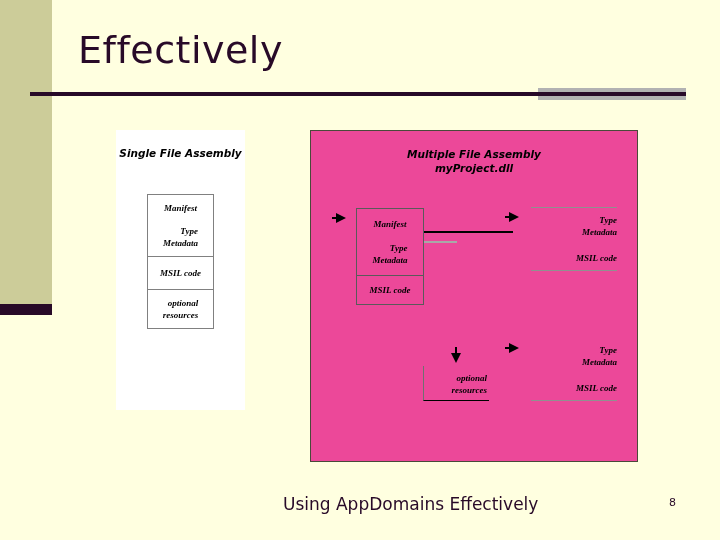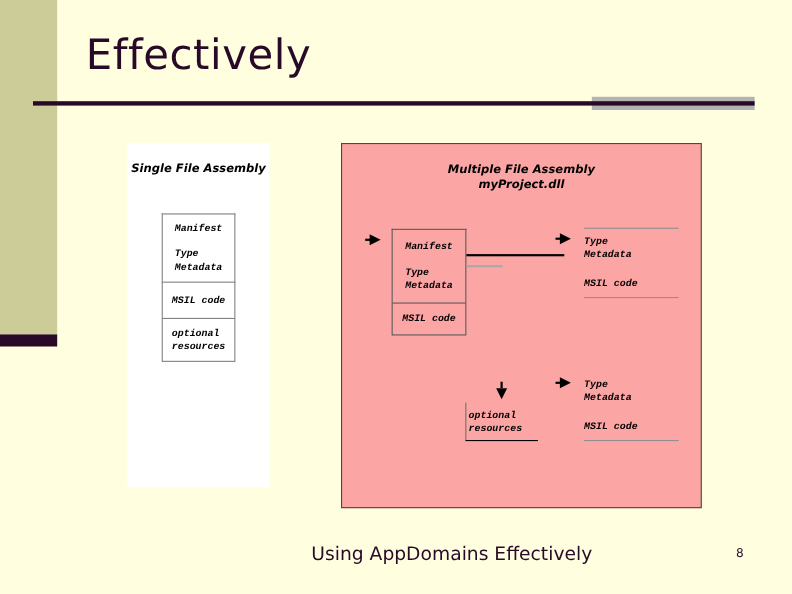--- a/index.html
+++ b/index.html
@@ -69,55 +69,55 @@
     height: 4px;
     background: #280A28;
   }
 
   
   .panel-single {
     position: absolute;
     left: 116px;
     top: 130px;
     width: 129px;
-    height: 313px;
+    height: 280px;
     background: #FFFFFF;
   }
   .panel-multi {
     position: absolute;
     left: 310px;
     top: 130px;
     width: 326px;
     height: 330px;
-    background: #fca5a5;
+    background: #ec4899;
     border: 1px solid #4A4A3A;
   }
 
   .panel-heading {
     position: absolute;
     width: 100%;
     text-align: center;
     font-family: "DejaVu Sans", sans-serif;
     font-style: italic;
     font-weight: bold;
     font-size: 10.5px;
     color: #000000;
     line-height: 14px;
   }
   .panel-single .panel-heading { top: 16px; }
   .panel-multi  .panel-heading { top: 16px; }
 
   
   .blk-label {
-    font-family: Liberation Mono, monospace;
+    font-family: Liberation Serif, serif;
     font-style: italic;
     font-weight: bold;
     font-size: 9px;
     color: #000000;
-    text-align: left;
+    text-align: right;
     line-height: 12px;
   }
 
   
   .sf-stack {
     position: absolute;
     left: 31px;
     top: 64px;
     width: 67px;
   }

